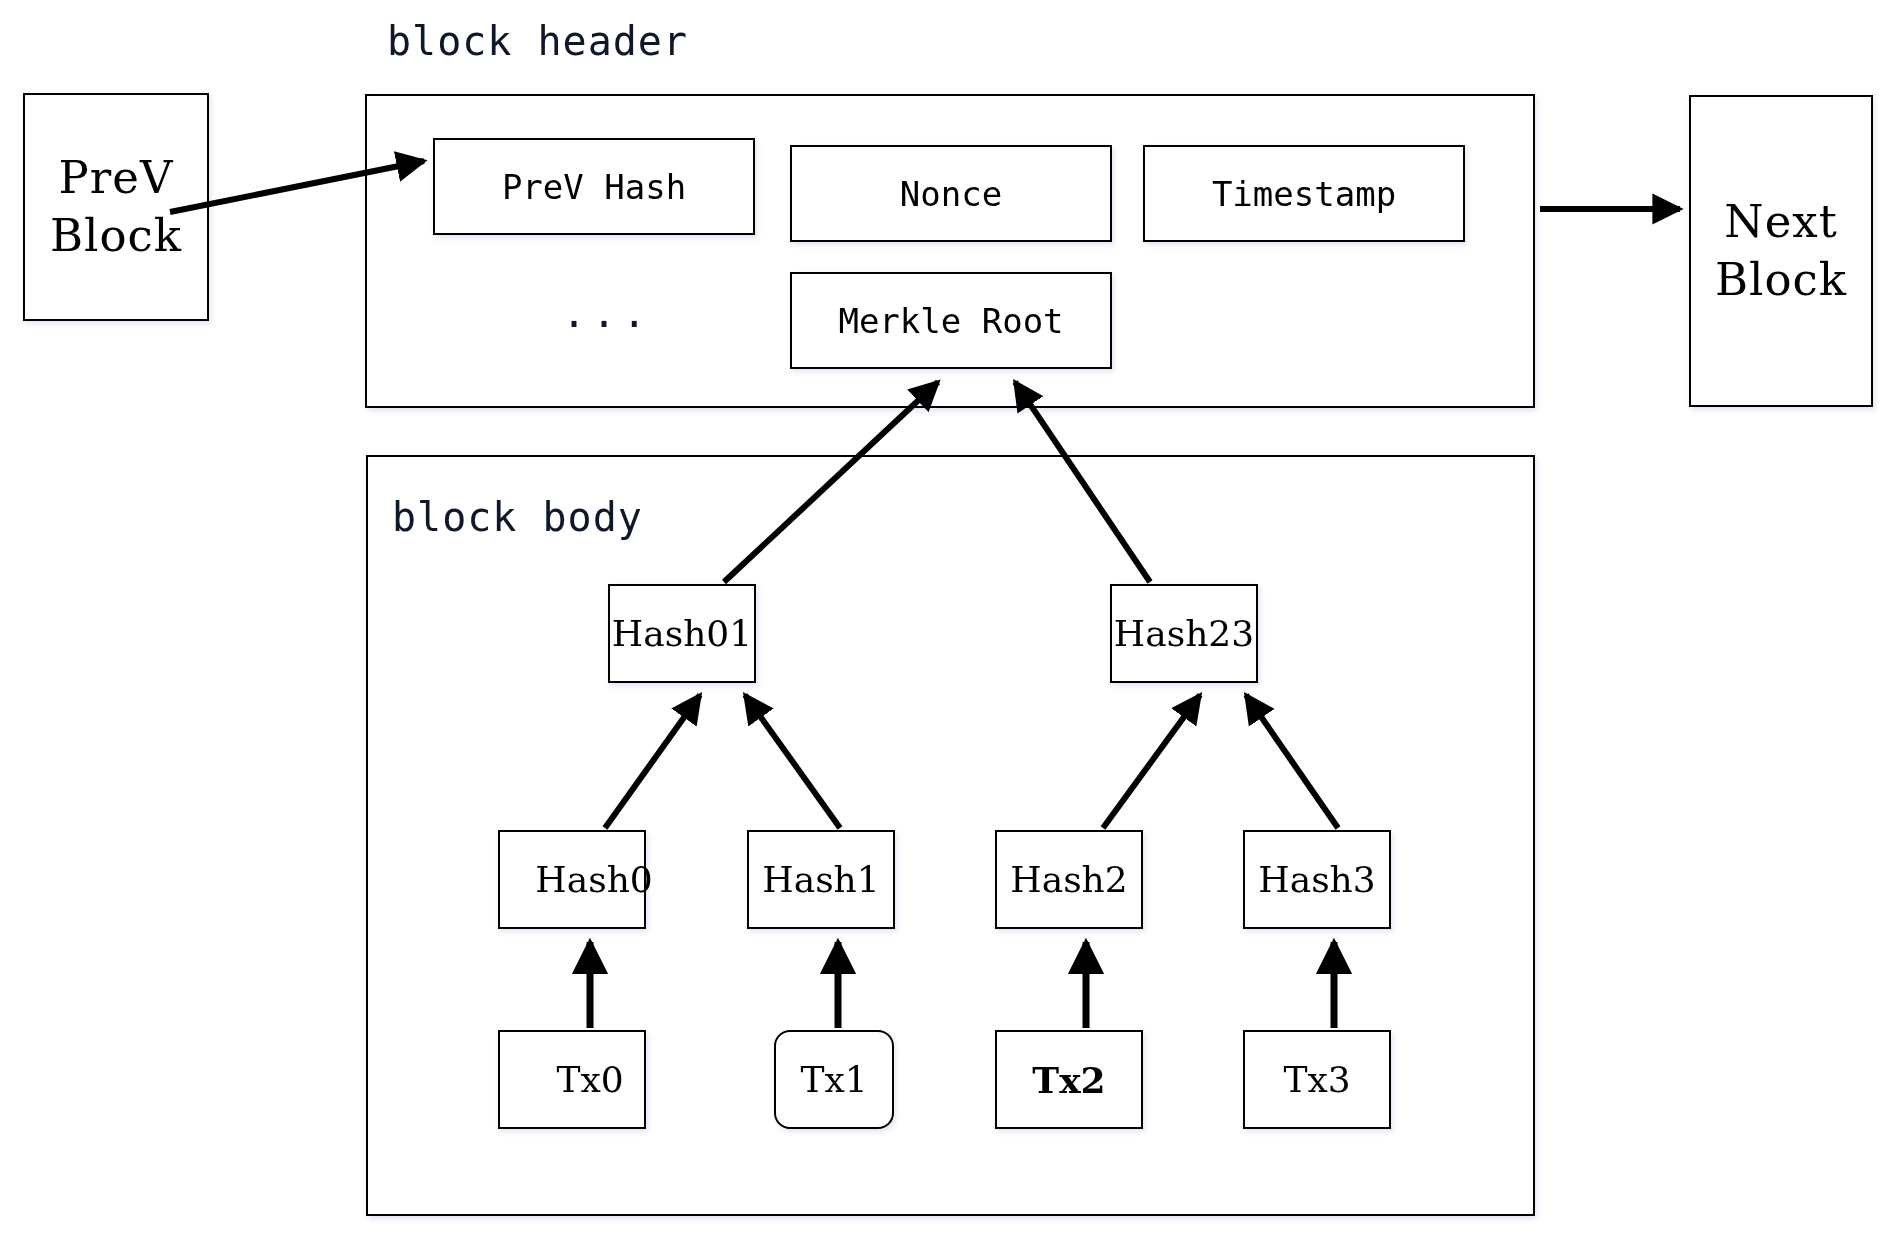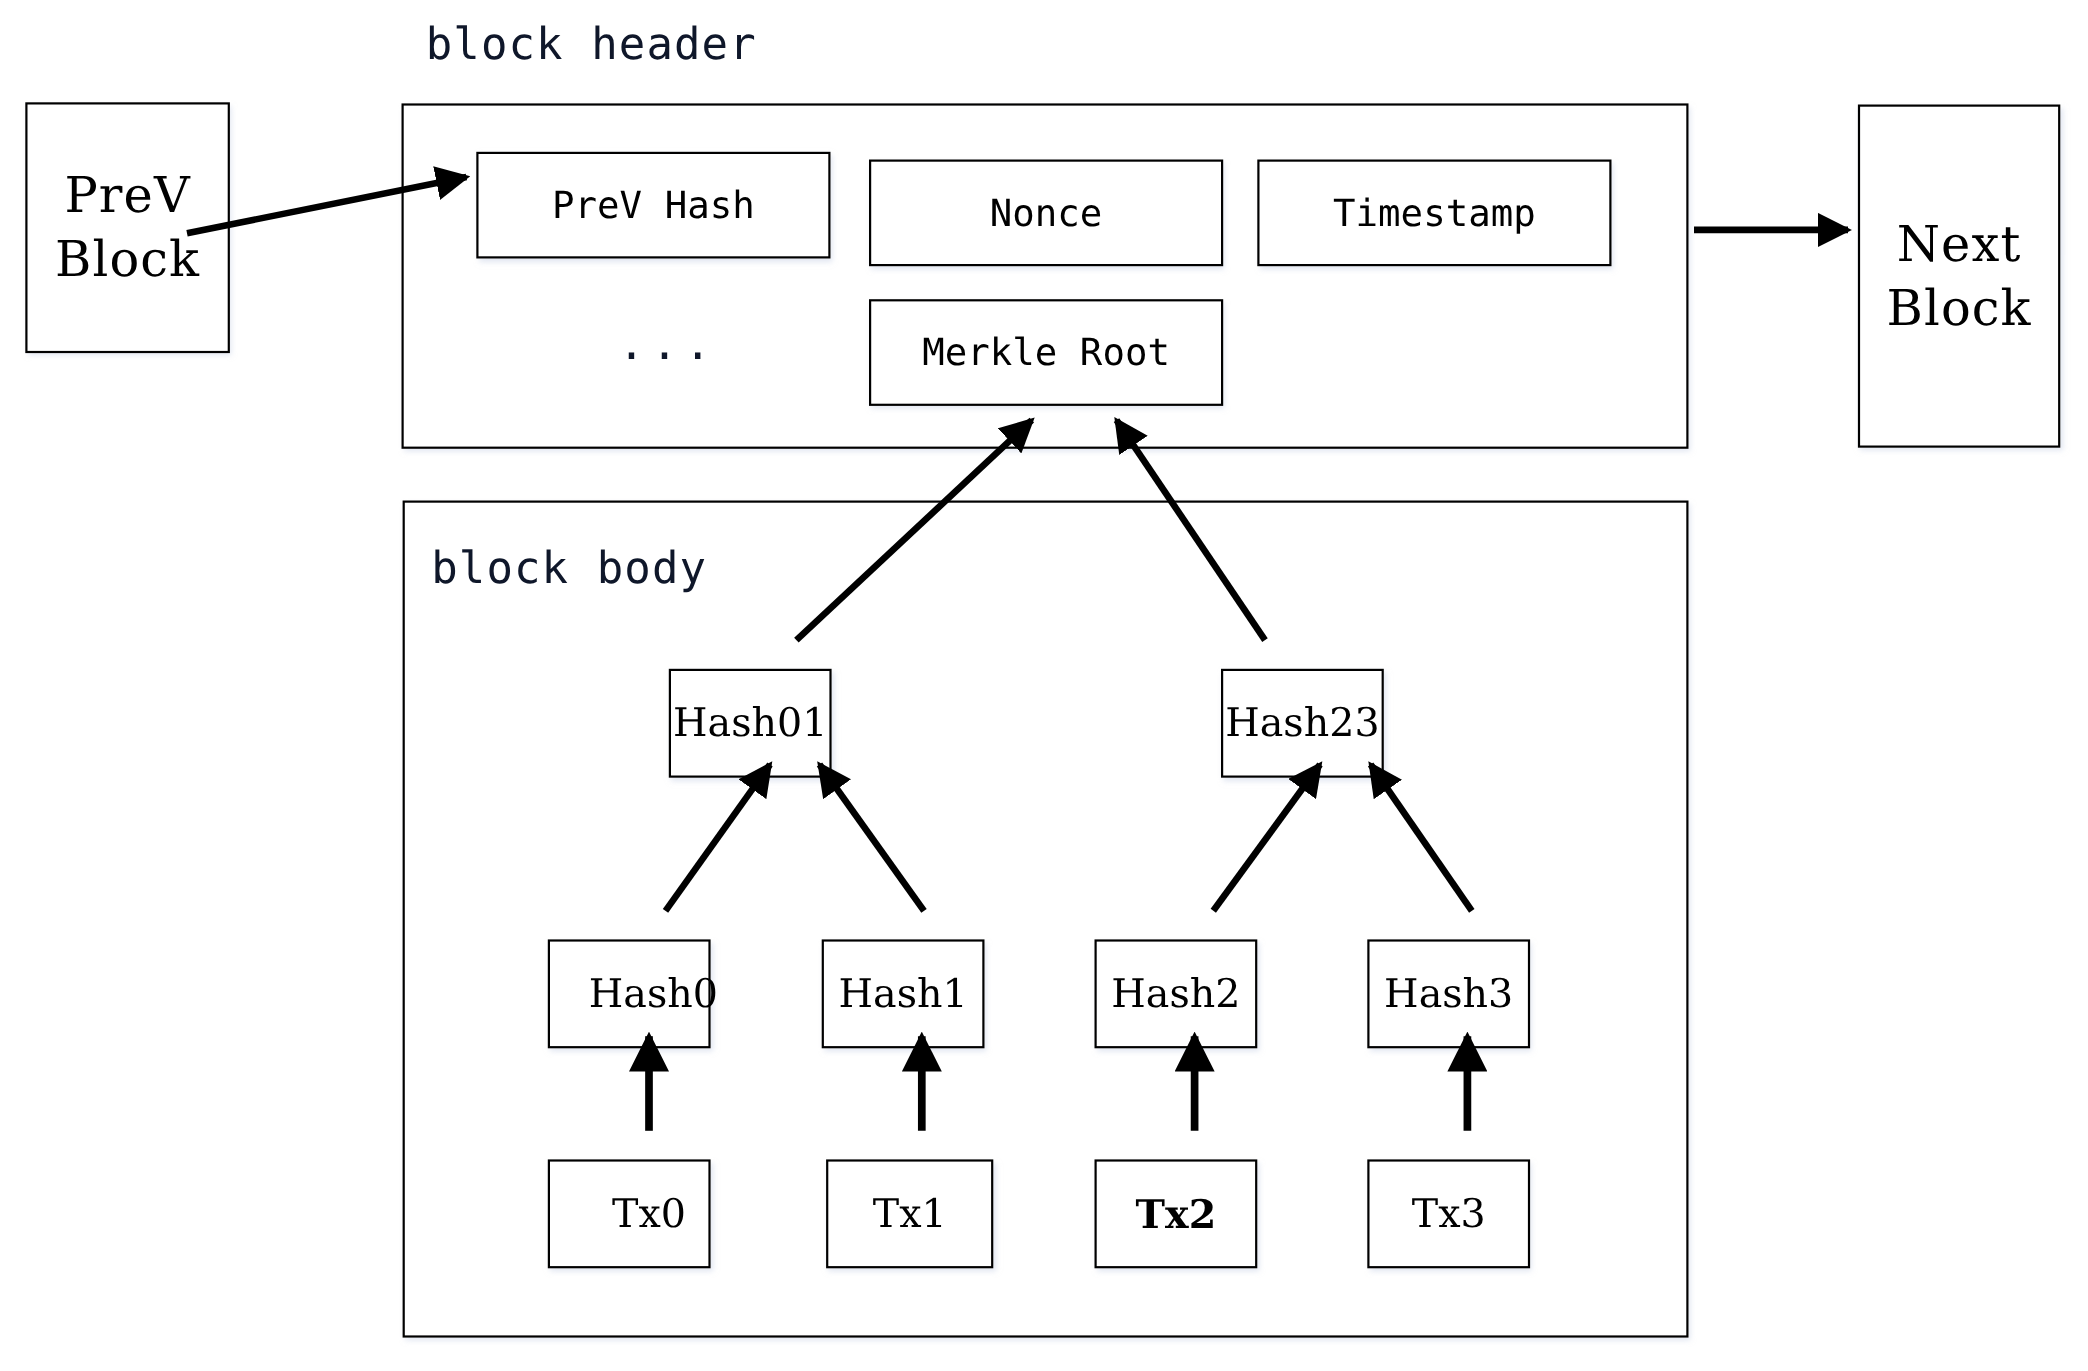--- a/index.html
+++ b/index.html
@@ -94,32 +94,31 @@
   #field-prev-hash  { left: 433px;  top: 138px; width: 322px; }
   #field-nonce      { left: 790px;  top: 145px; width: 322px; }
   #field-timestamp  { left: 1143px; top: 145px; width: 322px; }
   #field-merkle-root{ left: 790px;  top: 272px; width: 322px;
                       height: 97px; font-size: 34px;
                       font-family: "DejaVu Sans Mono","Liberation Mono",monospace; }
 
   .merkle-node {
     font-size: 36px;
     font-family: "DejaVu Serif", "Liberation Serif", serif;
-    margin-top: 24px;
   }
   #node-hash01 { left: 608px;  top: 584px; width: 148px; height: 99px; }
   #node-hash23 { left: 1110px; top: 584px; width: 148px; height: 99px; }
 
   #node-hash0 { left: 498px;  top: 830px; width: 148px; height: 99px; padding-left: 44px; }
   #node-hash1 { left: 747px;  top: 830px; width: 148px; height: 99px; }
   #node-hash2 { left: 995px;  top: 830px; width: 148px; height: 99px; }
   #node-hash3 { left: 1243px; top: 830px; width: 148px; height: 99px; }
 
   #node-tx0 { left: 498px;  top: 1030px; width: 148px; height: 99px; padding-left: 36px; }
-  #node-tx1 { left: 751px;  top: 1030px; width: 152px; height: 99px; }
+  #node-tx1 { left: 774px;  top: 1030px; width: 120px; height: 99px; border-radius: 16px; }
   #node-tx2 { left: 995px;  top: 1030px; width: 148px; height: 99px; font-weight: bold; }
   #node-tx3 { left: 1243px; top: 1030px; width: 148px; height: 99px; }
 
   
   #arrow-layer {
     position: absolute;
     left: 0; top: 0;
     width: 1898px; height: 1246px;
     pointer-events: none;
     z-index: 6;

